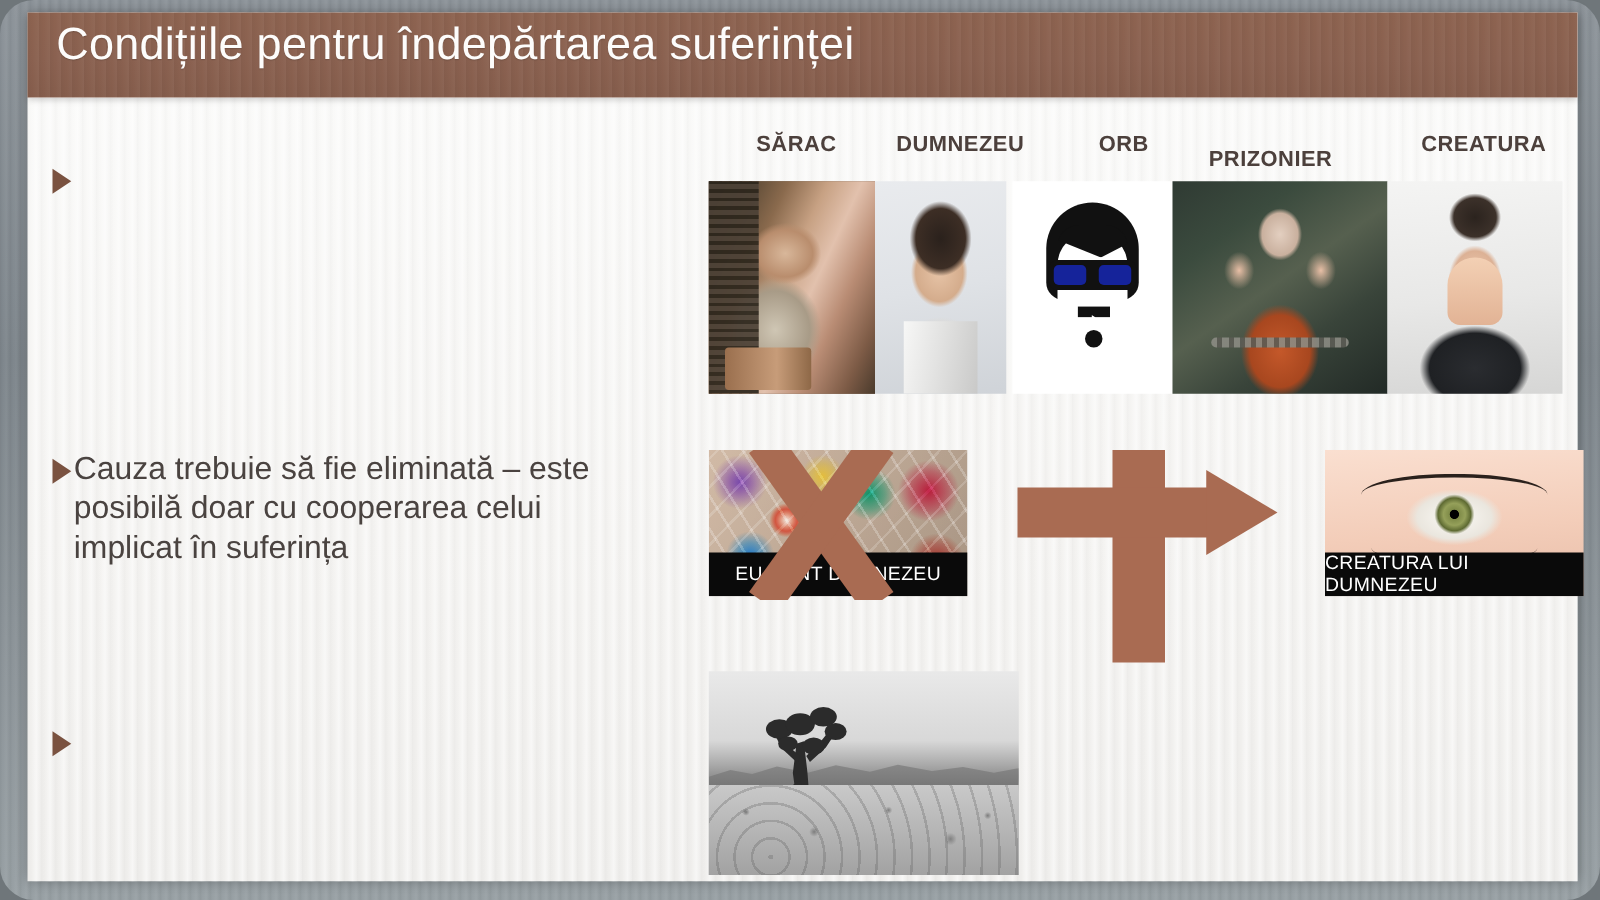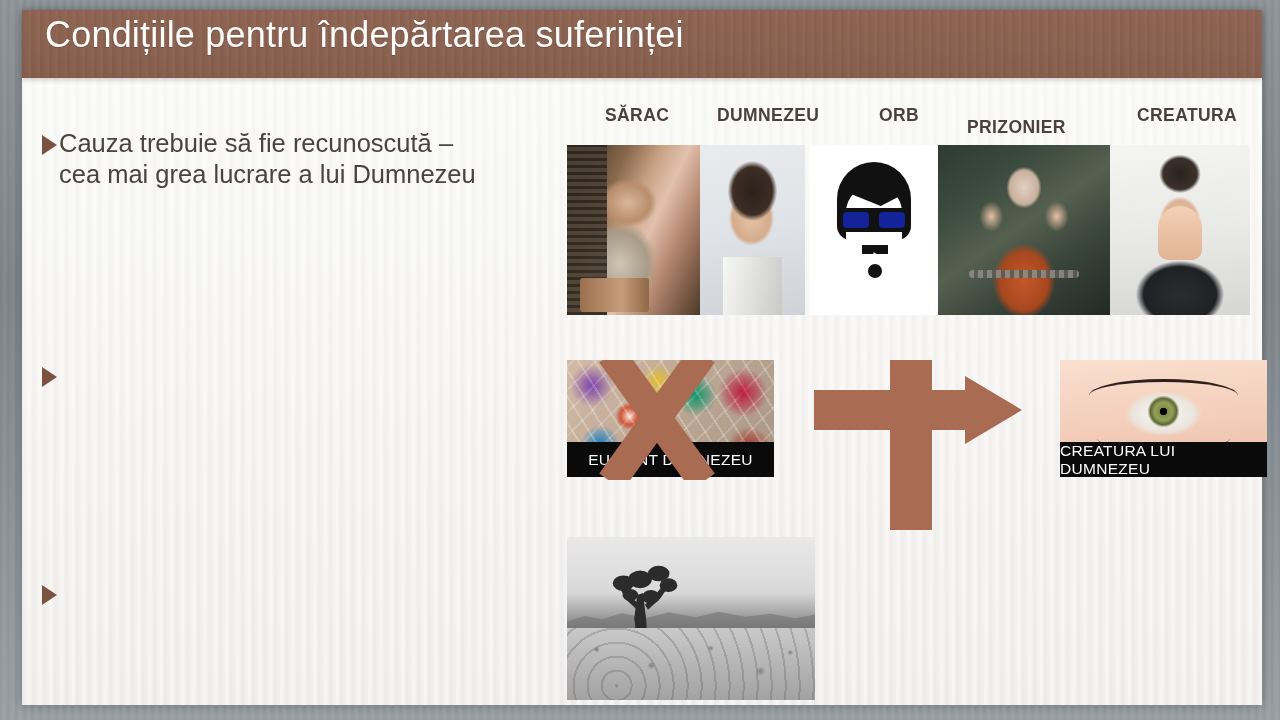--- a/index.html
+++ b/index.html
@@ -6,20 +6,21 @@
   body{
     width:1280px;height:720px;overflow:hidden;
     font-family:"Liberation Sans", sans-serif;
     background:#6f767a;
   }
   #slide{
     position:relative;width:1280px;height:720px;
     background:
       repeating-linear-gradient(90deg, rgba(0,0,0,0.045) 0px, rgba(0,0,0,0.0) 2px, rgba(255,255,255,0.05) 5px, rgba(0,0,0,0.03) 8px),
       linear-gradient(180deg,#8d949a 0%,#7d858b 40%,#98a0a4 100%);
+    border-radius: 27px;
   }
   
   #page{
     position:absolute;left:22px;top:10px;width:1240px;height:695px;
     background:
       repeating-linear-gradient(90deg, rgba(0,0,0,0.018) 0px, rgba(0,0,0,0) 3px, rgba(255,255,255,0.5) 7px, rgba(0,0,0,0.012) 11px),
       linear-gradient(180deg,#fbfbfa 0%,#f4f3f1 60%,#efeeec 100%);
     box-shadow:0 0 10px rgba(0,0,0,0.28);
   }
   
@@ -243,28 +244,29 @@
 
 <div id="slide">
 
   <div id="page"></div>
 
   <div id="header"></div>
   <div id="title">Condițiile pentru îndepărtarea suferinței</div>
 
   <div class="bullet" id="b1">
     <span class="tri"></span>
-    <span class="btext">
-      <span>Cauza trebuie să fie recunoscută –</span><br>
-      <span>cea mai grea lucrare a lui Dumnezeu</span>
-    </span>
   </div>
 
   <div class="bullet" id="b2">
     <span class="tri"></span>
+    <span class="btext">
+      <span>Cauza trebuie să fie eliminată – este</span><br>
+      <span>posibilă doar cu cooperarea celui</span><br>
+      <span>implicat în suferința</span>
+    </span>
   </div>
 
   <div class="bullet" id="b3">
     <span class="tri"></span>
   </div>
 
   <div id="cats">
     <div class="cat" style="left:38px;width:100px;">SĂRAC</div>
     <div class="cat" style="left:150px;width:140px;">DUMNEZEU</div>
     <div class="cat" style="left:312px;width:90px;">ORB</div>

